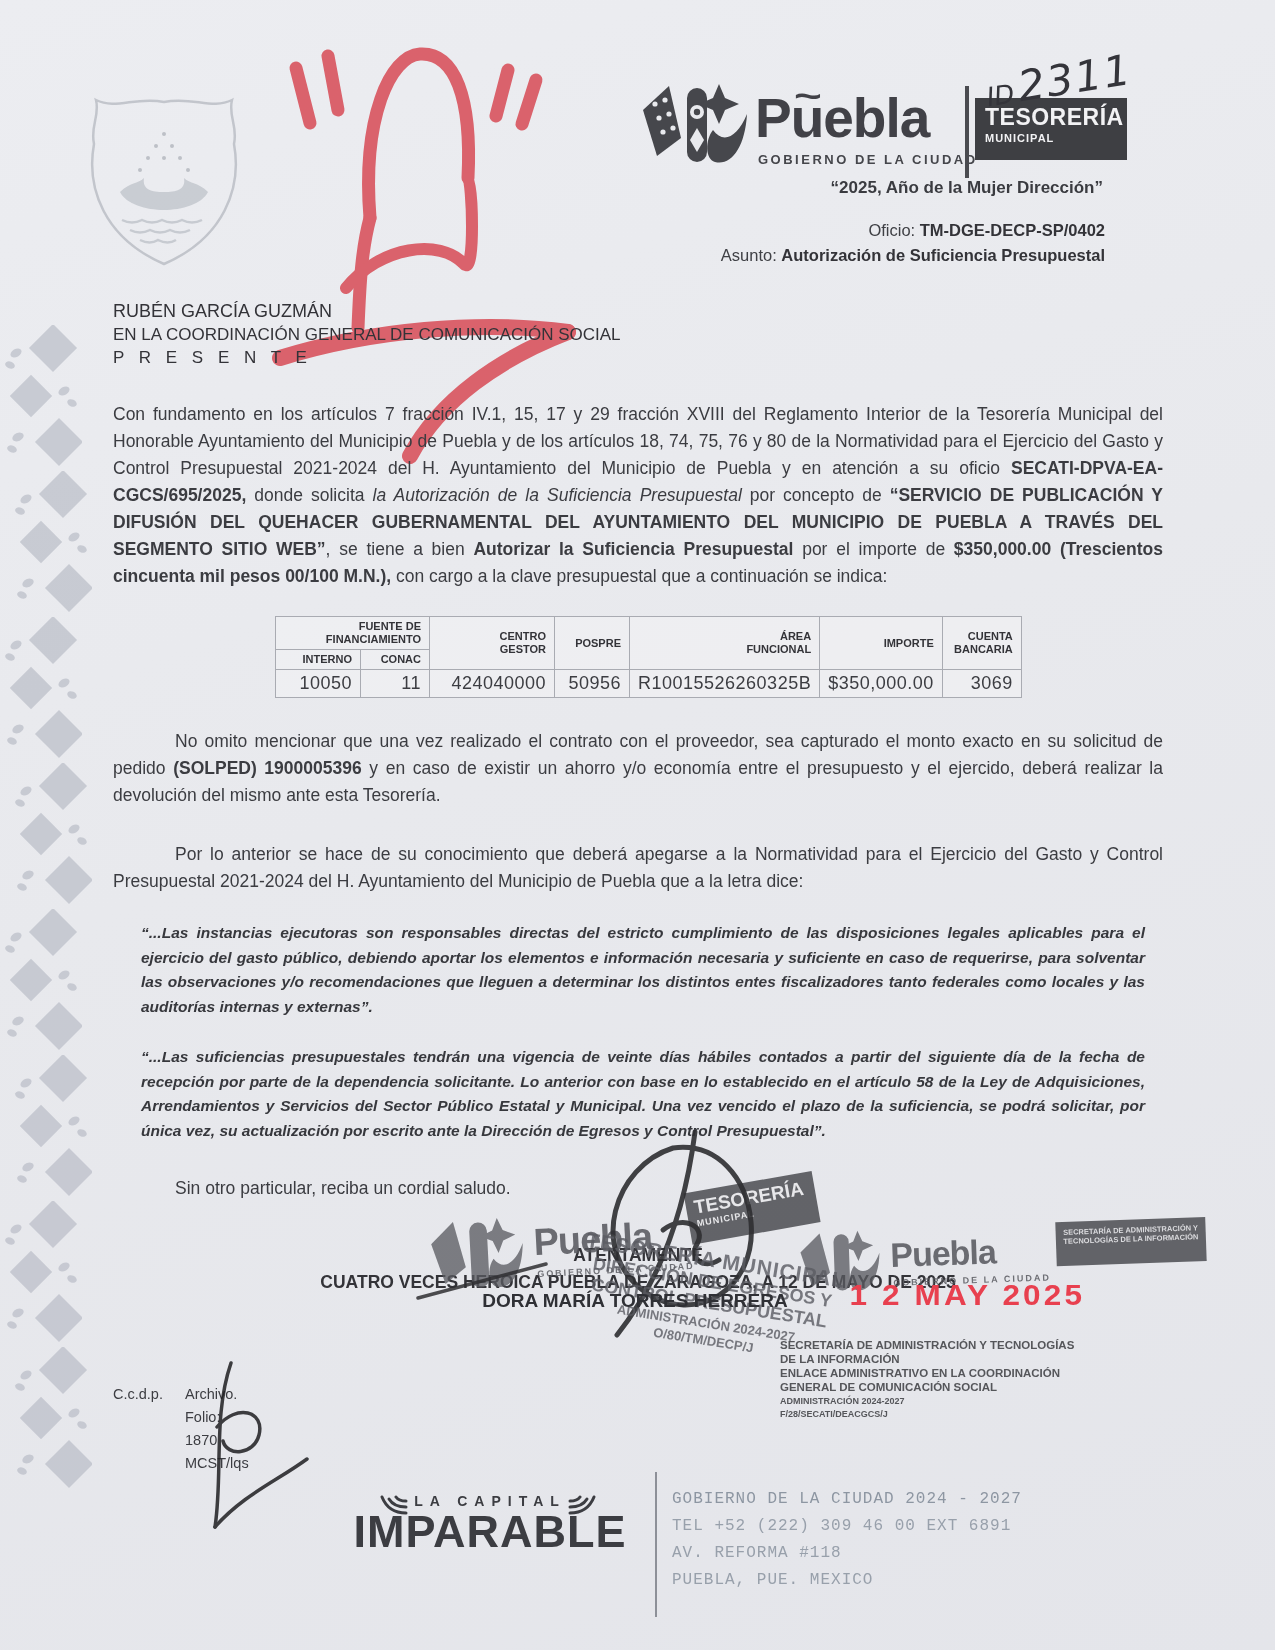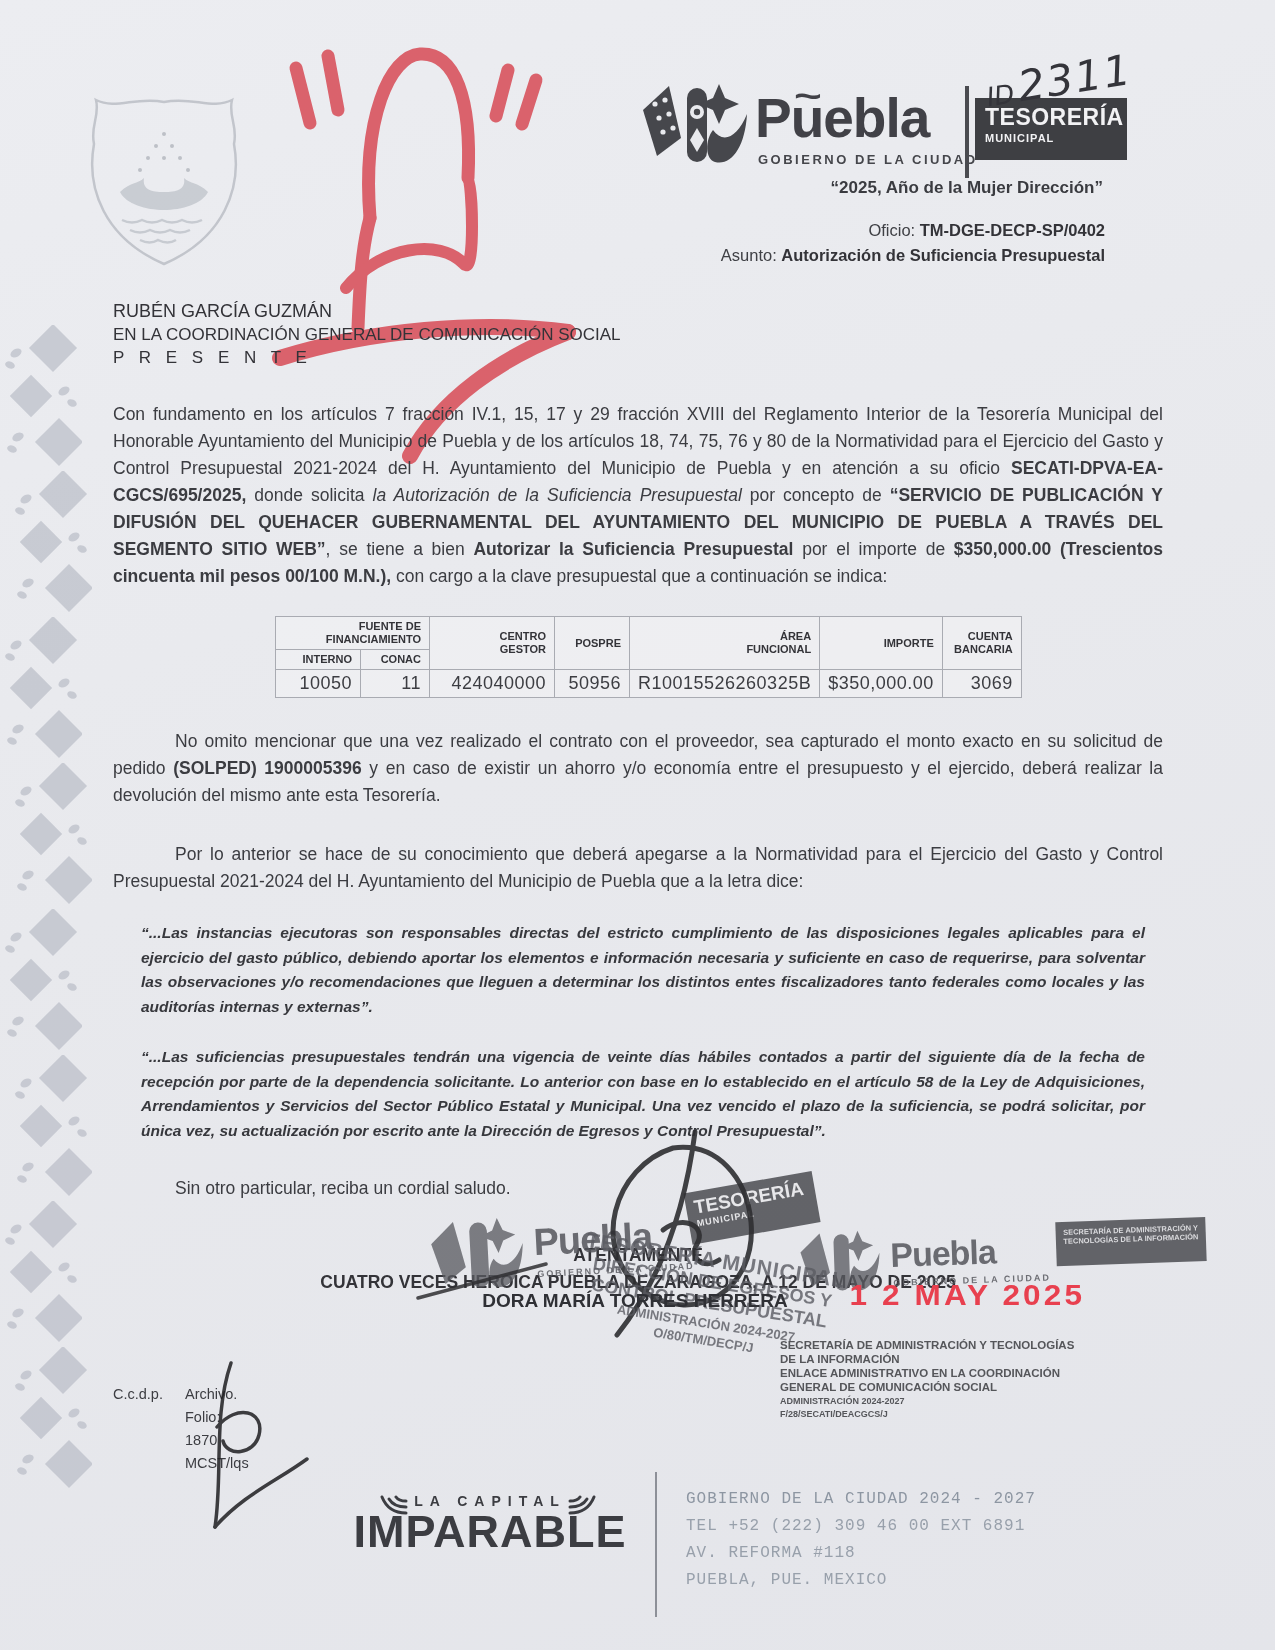--- a/index.html
+++ b/index.html
@@ -72,21 +72,21 @@
   .right-stamp-text .b{font-size:9px;line-height:11px;margin-top:2px;}
   
   .cc{position:absolute;left:113px;top:1383px;font-size:14.5px;line-height:23px;color:#3c3d42;}
   .cc .col2{position:absolute;left:72px;top:0;}
   
   .footer-divider{position:absolute;left:655px;top:1472px;width:1.5px;height:145px;background:#8d9098;}
   .cap-logo{position:absolute;left:340px;top:1492px;width:300px;text-align:center;color:#3c3d42;}
   .cap-logo .l1{font-size:14px;font-weight:800;letter-spacing:7px;position:relative;display:inline-block;}
   .cap-logo .l2{font-size:45px;font-weight:800;letter-spacing:1px;margin-top:-4px;}
   .cap-wing{position:absolute;top:2px;}
-  .footer-contact{position:absolute;left:686px;top:1486px;font-family:"Liberation Mono",monospace;font-size:16px;line-height:27px;color:#98a0ab;letter-spacing:1px;}
+  .footer-contact{position:absolute;left:672px;top:1486px;font-family:"Liberation Mono",monospace;font-size:16px;line-height:27px;color:#98a0ab;letter-spacing:1px;}
   .footer-contact div:nth-child(1){color:#8d96a2;}
 </style>
 </head>
 <body>
 
 <div class="page">
 
   <div class="watermark-col" id="wm-col">
       <div class="wm-motif" style="top: 0px; left: -4px;"><svg width="80" height="146" viewBox="0 0 80 146">
           <g fill="#b2b6c1">

